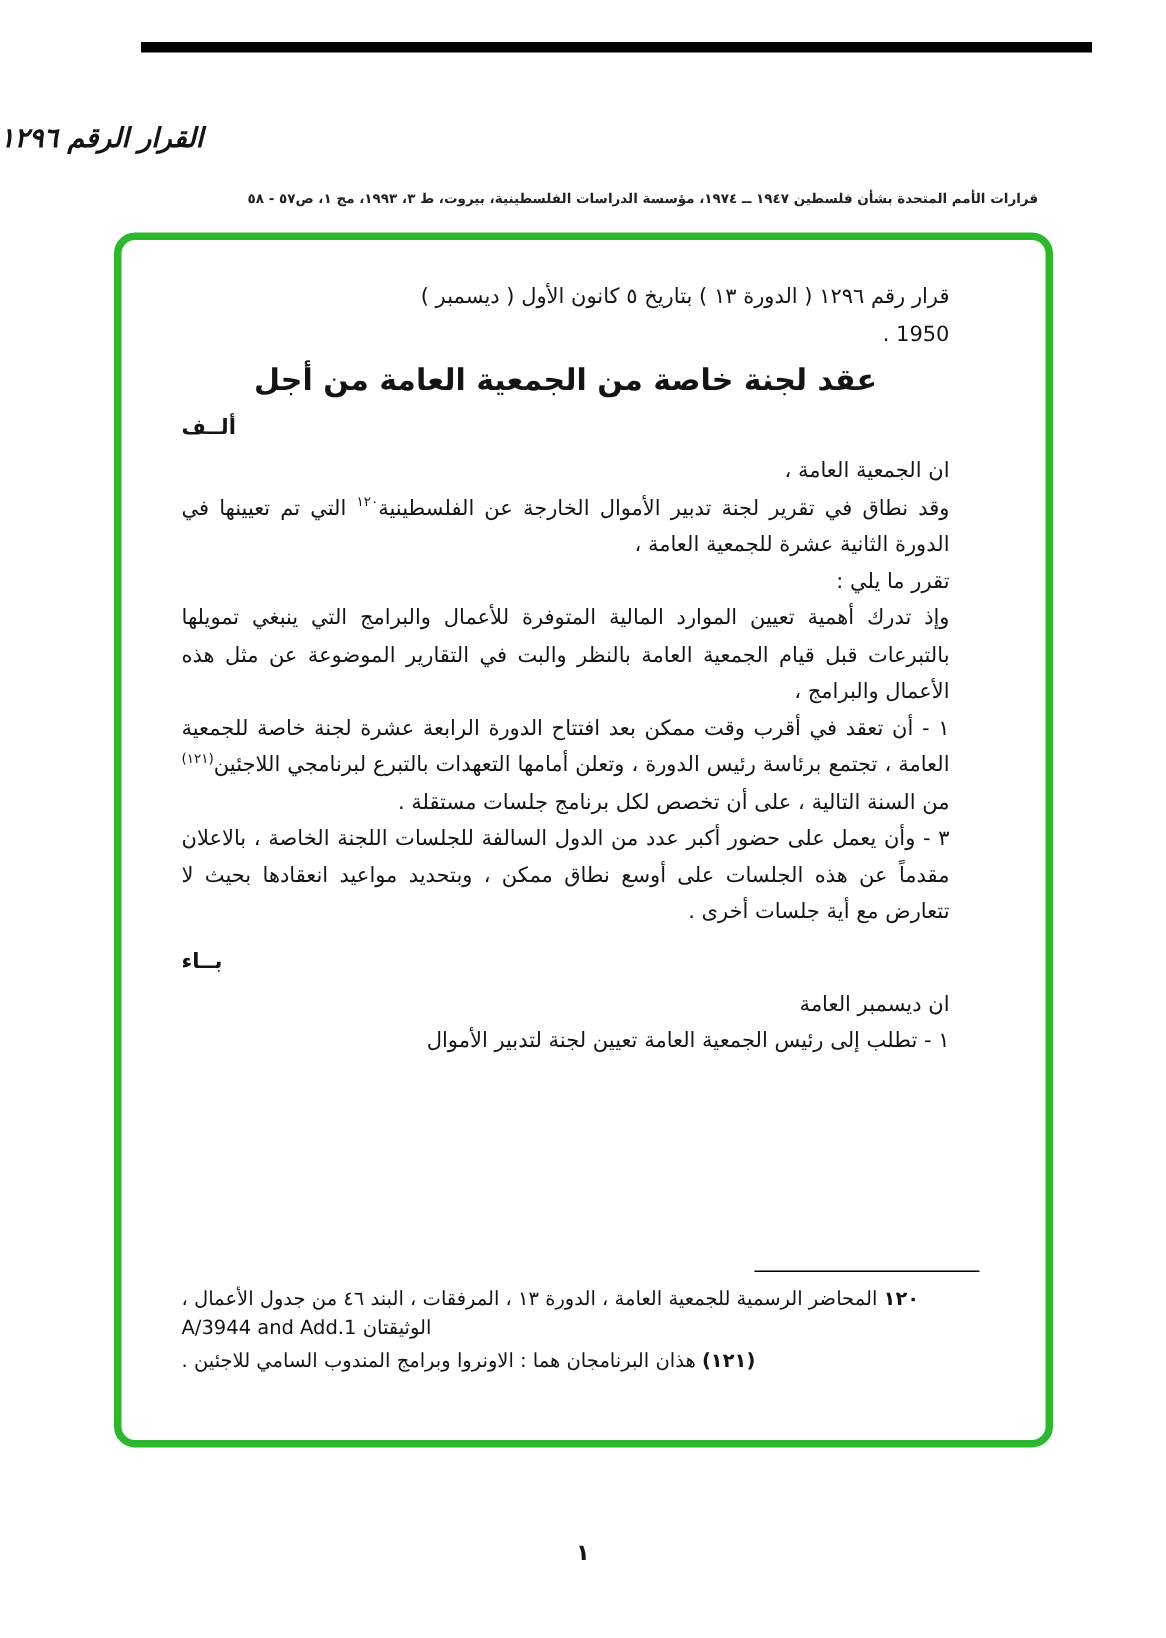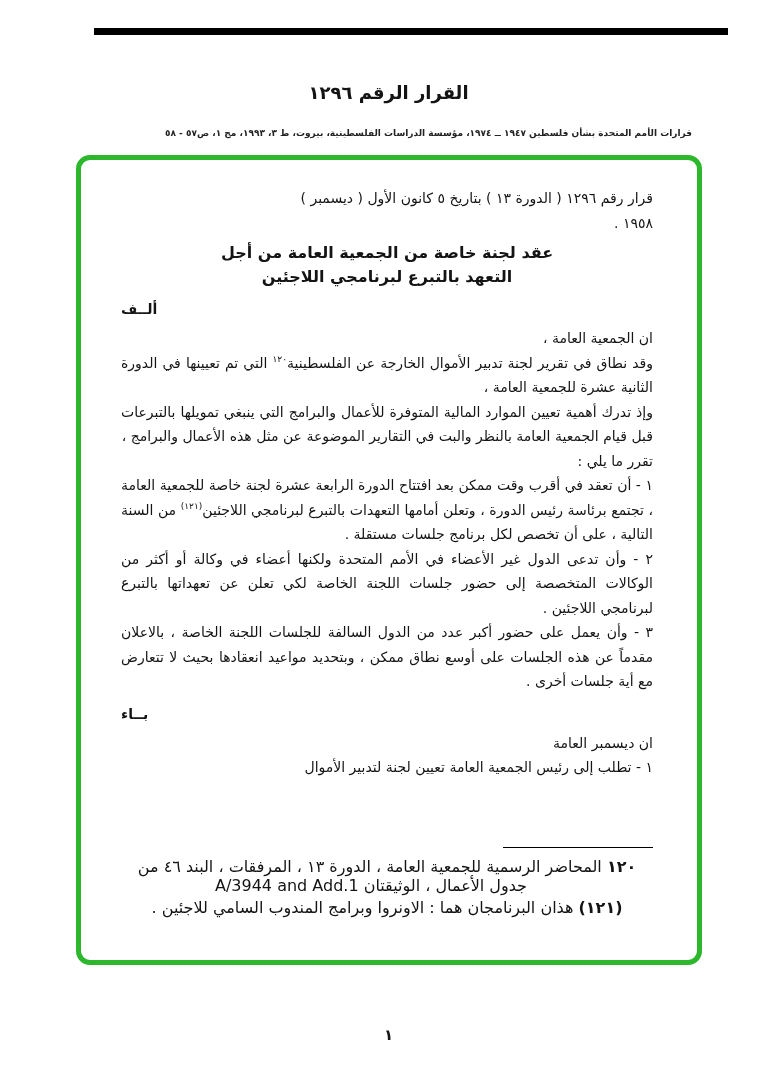--- a/index.html
+++ b/index.html
@@ -13,60 +13,60 @@
   }
   .page { position: absolute; inset: 0; }
 
   .top-rule {
     position: absolute; left: 94px; top: 28px;
     width: 634px; height: 7px; background: #000;
   }
 
   .doc-title {
     position: absolute; top: 82px; left: 0; width: 100%;
-    text-align: center; direction: rtl;
-    font-weight: bold; font-size: 18px;
+    text-align: left; direction: rtl;
+    font-weight: bold; font-size: 18px; font-style: italic;
   }
 
   .source-line {
     position: absolute; top: 128px; left: 0; width: 100%;
     text-align: center; direction: rtl;
     font-weight: bold; font-size: 9px; color: #222;
     letter-spacing: 0.2px;
     margin-left: 40px;
   }
 
   .green-box {
     position: absolute; left: 76px; top: 155px;
     width: 626px; height: 810px;
     border: 5px solid #2cb72c; border-radius: 14px;
     background: #fff;
-    padding: 26px 44px 0 40px;
+    padding: 26px 64px 0 40px;
     direction: rtl;
     overflow: hidden;
     box-sizing: border-box;
   }
 
   .res-heading { text-align: right; font-size: 14px; line-height: 25px; margin: 0 0 4px 0; }
-  .subtitle    { text-align: center; font-weight: bold; font-size: 16px; line-height: 24px; margin: 5px 0 0 0; }
+  .subtitle    { text-align: center; font-weight: bold; font-size: 20px; line-height: 24px; margin: 5px 0 0 0; }
   .section-label { text-align: left; font-weight: bold; font-size: 14px; line-height: 22px; margin: 9px 0 6px 0; }
 
   .body-par {
     text-align: justify; direction: rtl;
     font-size: 14px; line-height: 24.5px;
     margin: 0;
   }
   .bold { font-weight: normal; }
   sup { font-size: 9px; line-height: 0; }
 
   .footnote-area { position: absolute; left: 40px; right: 44px; bottom: 40px; }
   .fn-rule { width: 150px; height: 1px; background: #000; margin: 0 0 9px auto; }
   .footnote {
-    direction: rtl; text-align: center;
-    font-size: 16px; line-height: 19px;
+    direction: rtl; text-align: left;
+    font-size: 13px; line-height: 19px;
     margin: 0 0 3px 0;
     padding-right: 32px; text-indent: -32px;
   }
   .fn-num { font-weight: bold; }
   .latin { direction: ltr; unicode-bidi: embed; font-family: "DejaVu Sans", sans-serif; }
 
   .page-number {
     position: absolute; bottom: 48px; left: 0; width: 100%;
     text-align: center; font-size: 15px; font-weight: bold;
   }
@@ -79,41 +79,39 @@
   <div class="top-rule"></div>
 
   <div class="doc-title">القرار الرقم ١٢٩٦</div>
 
   <div class="source-line">قرارات الأمم المتحدة بشأن فلسطين ١٩٤٧ ــ ١٩٧٤، مؤسسة الدراسات الفلسطينية، بيروت، ط ٣، ١٩٩٣، مج ١، ص٥٧ - ٥٨</div>
 
   <div class="green-box" style="border-color: rgb(44, 183, 44);">
 
     <p class="res-heading">
       <span>قرار رقم ١٢٩٦ ( الدورة ١٣ ) بتاريخ ٥ كانون الأول ( ديسمبر )</span><br>
-      <span>١٩٥٨ .</span>
+      <span>1950 .</span>
     </p>
 
     <p class="subtitle">
       <span>عقد لجنة خاصة من الجمعية العامة من أجل</span><br>
-      <span>التعهد بالتبرع لبرنامجي اللاجئين</span>
     </p>
 
     <p class="section-label">ألــف</p>
 
     <p class="body-par bold">ان الجمعية العامة ،</p>
 
     <p class="body-par"><span class="bold">وقد نطاق</span><span> في تقرير لجنة تدبير الأموال الخارجة عن الفلسطينية</span><sup>١٢٠</sup><span> التي تم تعيينها في الدورة الثانية عشرة للجمعية العامة ،</span></p>
 
+    <p class="body-par bold">تقرر ما يلي :</p>
+
     <p class="body-par"><span class="bold">وإذ تدرك</span><span> أهمية تعيين الموارد المالية المتوفرة للأعمال والبرامج التي ينبغي تمويلها بالتبرعات قبل قيام الجمعية العامة بالنظر والبت في التقارير الموضوعة عن مثل هذه الأعمال والبرامج ،</span></p>
-
-    <p class="body-par bold">تقرر ما يلي :</p>
 
     <p class="body-par"><span>١ - أن تعقد في أقرب وقت ممكن بعد افتتاح الدورة الرابعة عشرة لجنة خاصة للجمعية العامة ، تجتمع برئاسة رئيس الدورة ، وتعلن أمامها التعهدات بالتبرع لبرنامجي اللاجئين</span><sup>(١٢١)</sup><span> من السنة التالية ، على أن تخصص لكل برنامج جلسات مستقلة .</span></p>
 
-    <p class="body-par">٢ - وأن تدعى الدول غير الأعضاء في الأمم المتحدة ولكنها أعضاء في وكالة أو أكثر من الوكالات المتخصصة إلى حضور جلسات اللجنة الخاصة لكي تعلن عن تعهداتها بالتبرع لبرنامجي اللاجئين .</p>
 
     <p class="body-par">٣ - وأن يعمل على حضور أكبر عدد من الدول السالفة للجلسات اللجنة الخاصة ، بالاعلان مقدماً عن هذه الجلسات على أوسع نطاق ممكن ، وبتحديد مواعيد انعقادها بحيث لا تتعارض مع أية جلسات أخرى .</p>
 
     <p class="section-label">بــاء</p>
 
     <p class="body-par bold">ان ديسمبر العامة</p>
 
     <p class="body-par"><span>١ - </span><span class="bold">تطلب إلى</span><span> رئيس الجمعية العامة تعيين لجنة لتدبير الأموال</span></p>
 
     <div class="footnote-area">

